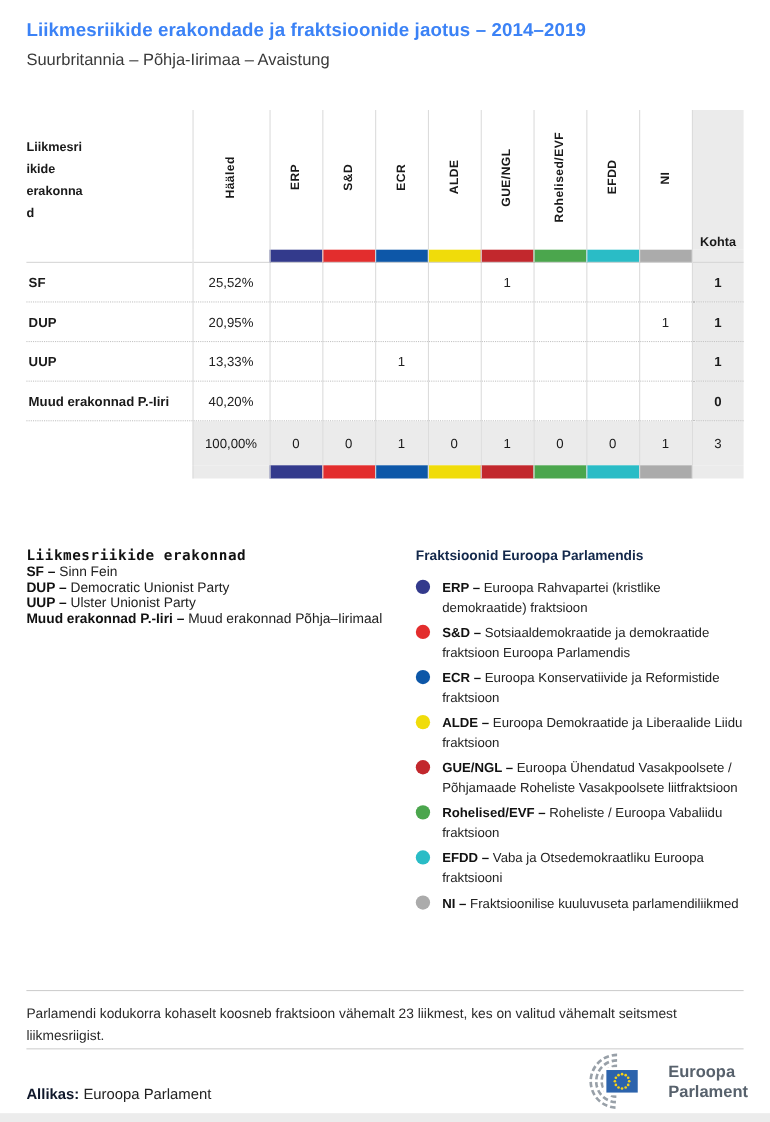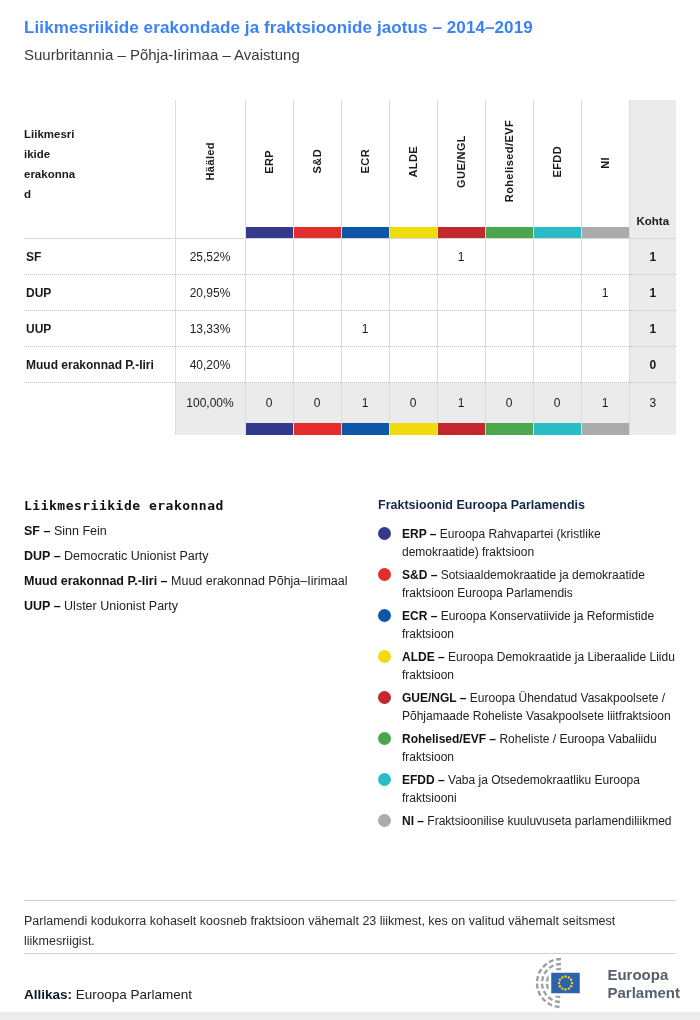--- a/index.html
+++ b/index.html
@@ -35,21 +35,21 @@
   tr.total td { height:40px; background:#ebebeb; font-weight:400; font-size:12px;
                 text-align:center; border-top:1px dotted #c4c4c4; }
   tr.total td.party { background:#fff; }
 
   tr.bstrip td { height:12px; background:#ebebeb; }
   tr.bstrip td.party { background:#fff; }
 
   
   .legend-left { position:absolute; left:24px; top:498px; width:332px; }
   .ll-head { font-family:"DejaVu Sans Mono", monospace; font-weight:700; font-size:13px; letter-spacing:0.5px; color:#111; }
-  .ll-item { margin-top:11px; font-size:12.5px; color:#222; }
+  .ll-item { font-size:12.5px; color:#222; }
   .ll-item b { color:#111; }
 
   .legend-right { position:absolute; left:378px; top:498px; width:302px; }
   .fr-head { font-size:12.5px; font-weight:700; color:#13284b; margin-bottom:13px; }
   .fl-item { display:flex; align-items:flex-start; margin-bottom:5px; }
   .dot { width:13px; height:13px; border-radius:50%; flex:0 0 13px; margin-top:2px; background:#999; }
   .fl-text { margin-left:11px; font-size:12px; line-height:18px; color:#222; width:276px; }
   .fl-text b { color:#111; }
 
   
@@ -205,22 +205,22 @@
         <td style="background: rgb(171, 171, 171);"></td>
         <td></td>
       </tr>
     </tbody>
   </table>
 
   <div class="legend-left">
     <div class="ll-head">Liikmesriikide erakonnad</div>
     <div class="ll-item"><b>SF –</b> <span>Sinn Fein</span></div>
     <div class="ll-item"><b>DUP –</b> <span>Democratic Unionist Party</span></div>
+    <div class="ll-item"><b>UUP –</b> <span>Ulster Unionist Party</span></div>
     <div class="ll-item"><b>Muud erakonnad P.-Iiri –</b> <span>Muud erakonnad Põhja–Iirimaal</span></div>
-    <div class="ll-item"><b>UUP –</b> <span>Ulster Unionist Party</span></div>
   </div>
 
   <div class="legend-right">
     <div class="fr-head">Fraktsioonid Euroopa Parlamendis</div>
 
     <div class="fl-item">
       <span class="dot" style="background: rgb(51, 58, 140);"></span>
       <div class="fl-text"><b>ERP –</b> <span>Euroopa Rahvapartei (kristlike demokraatide) fraktsioon</span></div>
     </div>
     <div class="fl-item">

